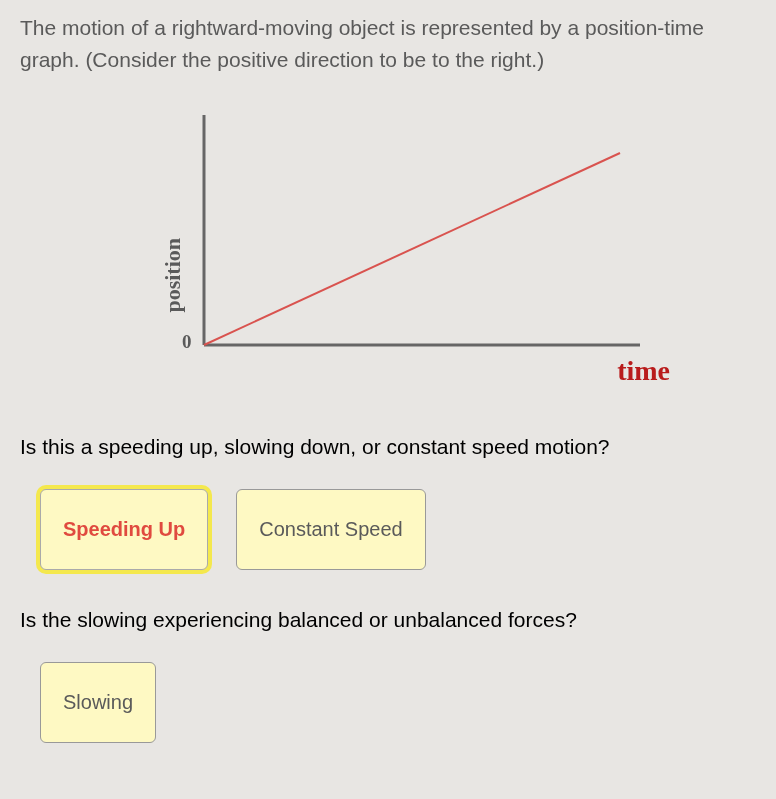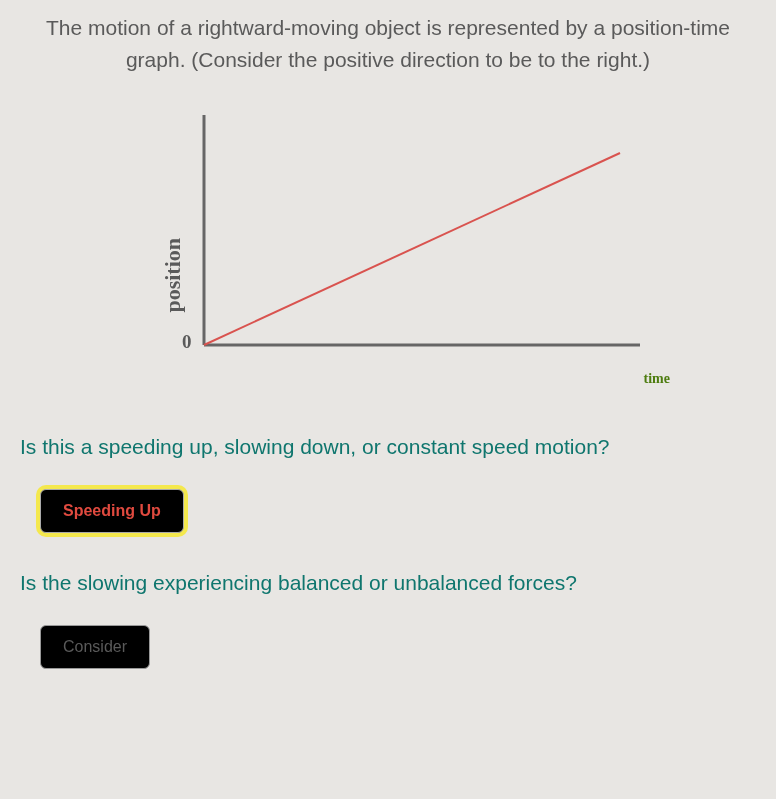--- a/index.html
+++ b/index.html
@@ -10,21 +10,20 @@
       font-family: Arial, Helvetica, sans-serif;
       padding: 12px 20px 20px 20px;
       color: #555;
       overflow: hidden;
     }
     .prompt-text {
       font-size: 21px;
       line-height: 1.5;
       color: #5a5a5a;
       margin-bottom: 40px;
-      text-align: center;
     }
     .chart-container {
       display: flex;
       align-items: flex-start;
       margin-left: 140px;
       margin-bottom: 60px;
     }
     .y-axis-label {
       font-family: Georgia, 'Times New Roman', serif;
       font-weight: bold;
@@ -50,40 +49,40 @@
       font-weight: bold;
       font-size: 19px;
       color: #5a5a5a;
     }
     .x-axis-label {
       position: absolute;
       right: -30px;
       bottom: -12px;
       font-family: Georgia, 'Times New Roman', serif;
       font-weight: bold;
-      font-size: 14px;
-      color: #4d7c0f;
+      font-size: 28px;
+      color: #b91c1c;
     }
     .question-text {
       font-size: 21px;
-      color: #0f766e;
+      color: #000000;
       margin-bottom: 30px;
     }
     .button-row {
       display: flex;
       gap: 28px;
       margin-bottom: 38px;
       padding-left: 20px;
     }
     .answer-button {
-      background: #000000;
+      background: #fef9c3;
       border: 1.5px solid #999;
       border-radius: 6px;
-      padding: 12px 22px;
-      font-size: 16px;
+      padding: 28px 22px;
+      font-size: 20px;
       color: #5a5a5a;
       cursor: pointer;
       font-family: inherit;
     }
     .answer-button.selected {
       color: #e04a3f;
       font-weight: bold;
       border: 1px solid #aaa;
       box-shadow: 0 0 0 4px #f4e84d;
     }
@@ -103,19 +102,20 @@
     </svg>
     <div class="origin-label">0</div>
     <div class="x-axis-label">time</div>
   </div>
 </div>
 
 <div class="question-text">Is this a speeding up, slowing down, or constant speed motion?</div>
 
 <div class="button-row">
   <button class="answer-button selected">Speeding Up</button>
+  <button class="answer-button">Constant Speed</button>
 </div>
 
 <div class="question-text">Is the slowing experiencing balanced or unbalanced forces?</div>
 
 <div class="button-row">
-  <button class="answer-button">Consider</button>
+  <button class="answer-button">Slowing</button>
 </div>
 
 </body></html>

